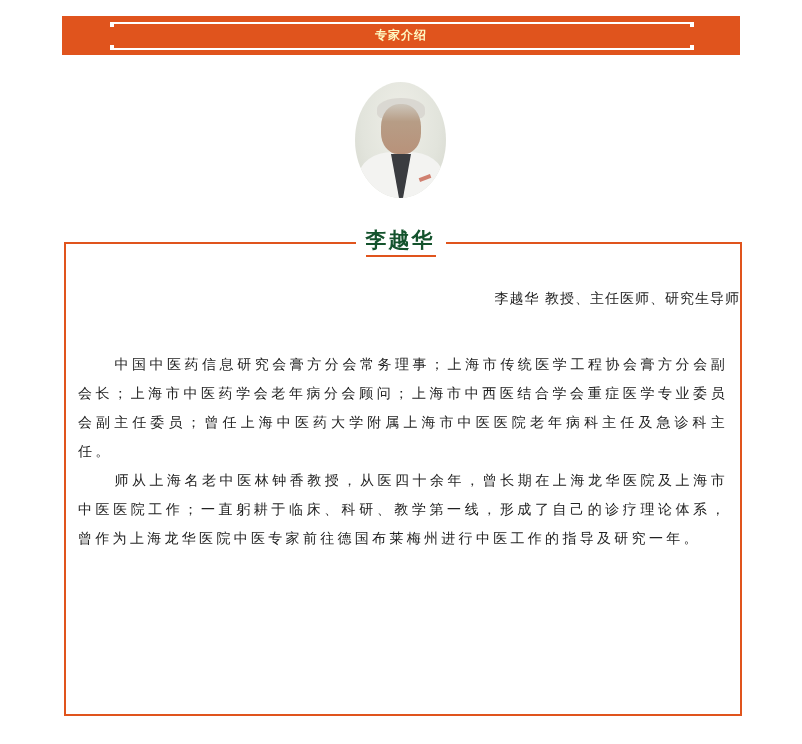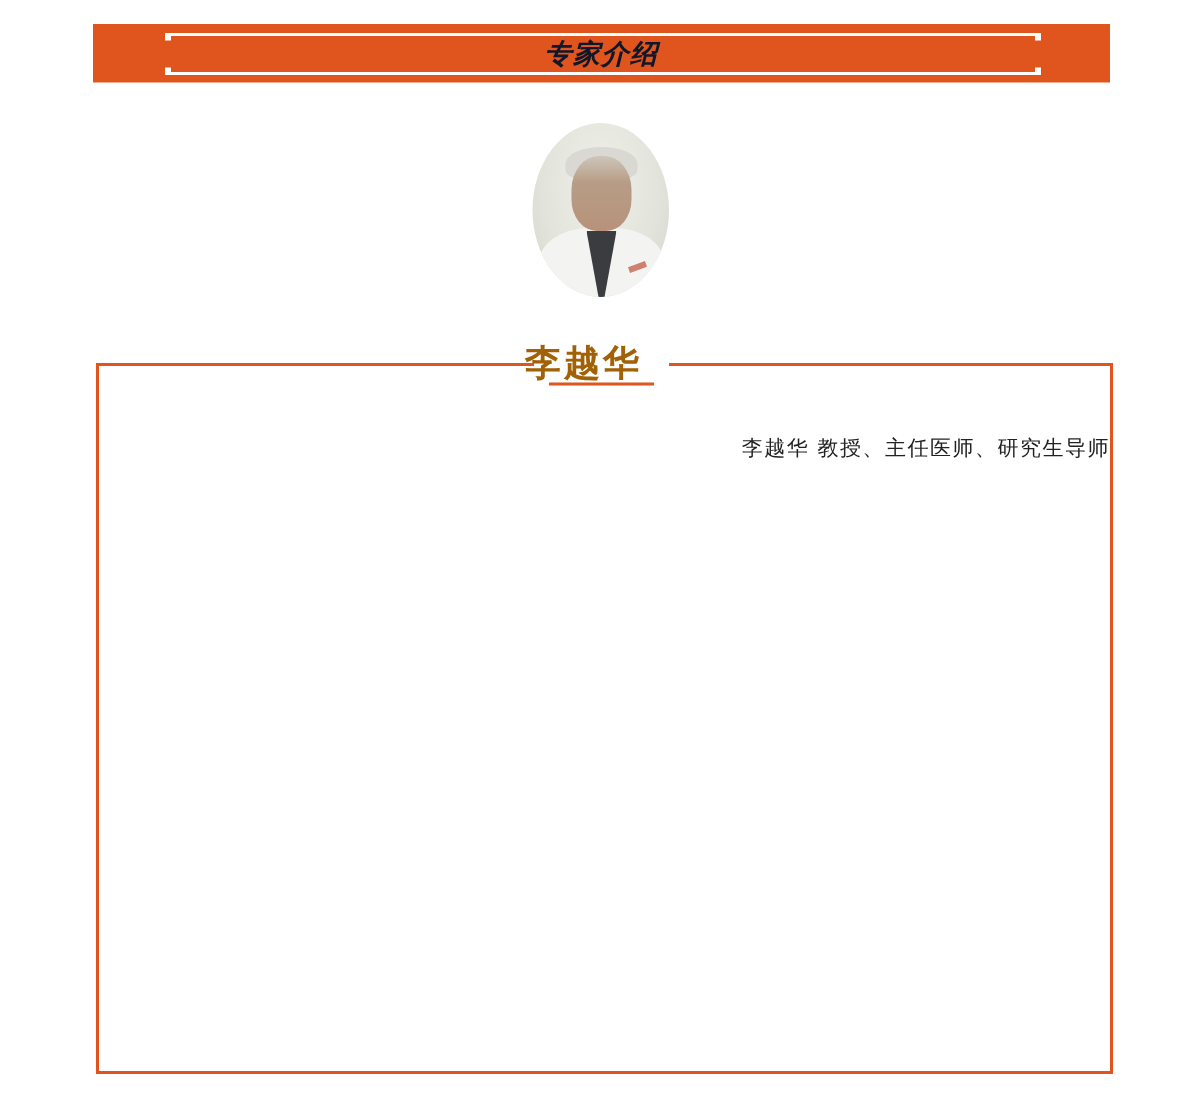--- a/index.html
+++ b/index.html
@@ -6,34 +6,34 @@
   body { width:802px; height:744px; position:relative; overflow:hidden;
          font-family: "DejaVu Sans", "Liberation Sans", sans-serif; }
   .banner { position:absolute; left:62px; top:16px; width:678px; height:39px; background:#e0541d; }
   .bracket { position:absolute; left:50px; right:48px; top:6px; bottom:5px;
              border-top:2px solid #ffffff; border-bottom:2px solid #ffffff; }
   .bracket::before, .bracket::after { content:""; position:absolute; top:-2px; bottom:-2px; width:4px;
              border-top:5px solid #fff; border-bottom:5px solid #fff; }
   .bracket::before { left:-2px; }
   .bracket::after { right:-2px; }
   .banner-title { position:absolute; left:0; right:0; top:0; bottom:0; display:flex; align-items:center;
-             justify-content:center; color:#0f172a; font-size:18px; font-weight:bold; letter-spacing:1px;font-style:italic; }
+             justify-content:center; color:#fef9c3; font-size:12px; font-weight:bold; letter-spacing:1px; }
   .photo { position:absolute; left:355px; top:82px; width:91px; height:116px; border-radius:50%;
            overflow:hidden; background:radial-gradient(ellipse at 50% 35%, #efefe8 0%, #e2e4dc 60%, #d4d6cc 100%); }
   .photo .head { position:absolute; left:26px; top:22px; width:40px; height:50px; border-radius:45% 45% 42% 42%;
            background:linear-gradient(#cdc6bb 0%, #b79d86 35%, #b8927a 100%); }
   .photo .hair { position:absolute; left:22px; top:16px; width:48px; height:22px; border-radius:50% 50% 30% 30%; background:#dad8d2; }
   .photo .coat { position:absolute; left:4px; top:70px; width:84px; height:60px; border-radius:40% 40% 0 0; background:#f3f3f1; }
   .photo .sweater { position:absolute; left:36px; top:72px; width:20px; height:44px; background:#3a3c40;
            clip-path:polygon(0 0,100% 0,60% 100%,40% 100%); }
   .photo .badge { position:absolute; left:64px; top:94px; width:12px; height:4px; background:#d08070; transform:rotate(-20deg); }
   .name-line-left { position:absolute; left:64px; top:242px; width:292px; height:2px; background:#e0541d; }
   .name-line-right { position:absolute; left:446px; top:242px; width:294px; height:2px; background:#e0541d; }
-  .name { position:absolute; left:350px; top:226px; width:100px; text-align:left; color:#a16207;
-          font-size:24px; font-weight:bold; letter-spacing:2px; }
+  .name { position:absolute; left:350px; top:226px; width:100px; text-align:center; color:#14532d;
+          font-size:21px; font-weight:bold; letter-spacing:2px; }
   .name-underline { position:absolute; left:366px; top:255px; width:70px; height:2px; background:#e0541d; }
   .box { position:absolute; left:64px; top:242px; width:674px; height:472px; border:2px solid #e0541d; border-top:none; }
   .subtitle { position:absolute; left:64px; width:676px; top:290px; text-align:right; font-size:14px; color:#222; letter-spacing:1px; }
   .body { position:absolute; left:78px; top:350px; width:650px; font-size:14px; color:#222; line-height:29px;
           letter-spacing:3.3px; text-align:justify; }
   .body p { margin:0; text-indent:2.6em; }
 </style>
 </head>
 <body>
 
@@ -52,13 +52,15 @@
 
 <div class="box"></div>
 <div class="name-line-left"></div>
 <div class="name-line-right"></div>
 <div class="name">李越华</div>
 <div class="name-underline"></div>
 
 <div class="subtitle">李越华  教授、主任医师、研究生导师</div>
 
 <div class="body">
+  <p>中国中医药信息研究会膏方分会常务理事；上海市传统医学工程协会膏方分会副会长；上海市中医药学会老年病分会顾问；上海市中西医结合学会重症医学专业委员会副主任委员；曾任上海中医药大学附属上海市中医医院老年病科主任及急诊科主任。</p>
+  <p>师从上海名老中医林钟香教授，从医四十余年，曾长期在上海龙华医院及上海市中医医院工作；一直躬耕于临床、科研、教学第一线，形成了自己的诊疗理论体系，曾作为上海龙华医院中医专家前往德国布莱梅州进行中医工作的指导及研究一年。</p>
 </div>
 
 </body></html>

